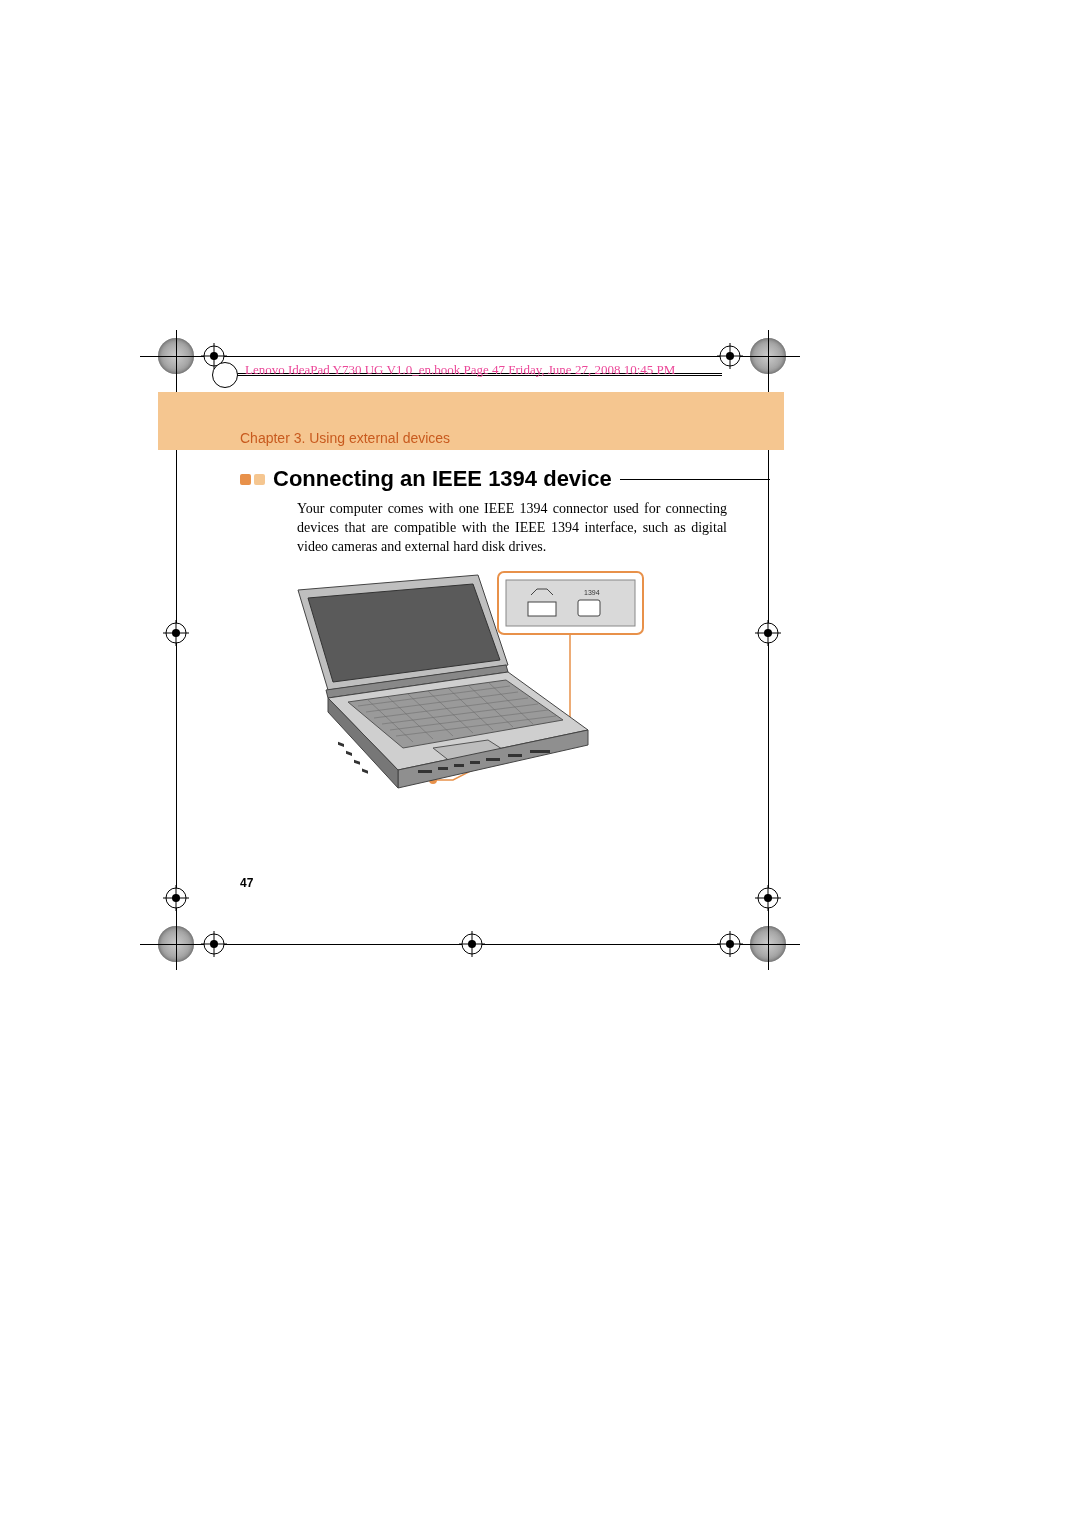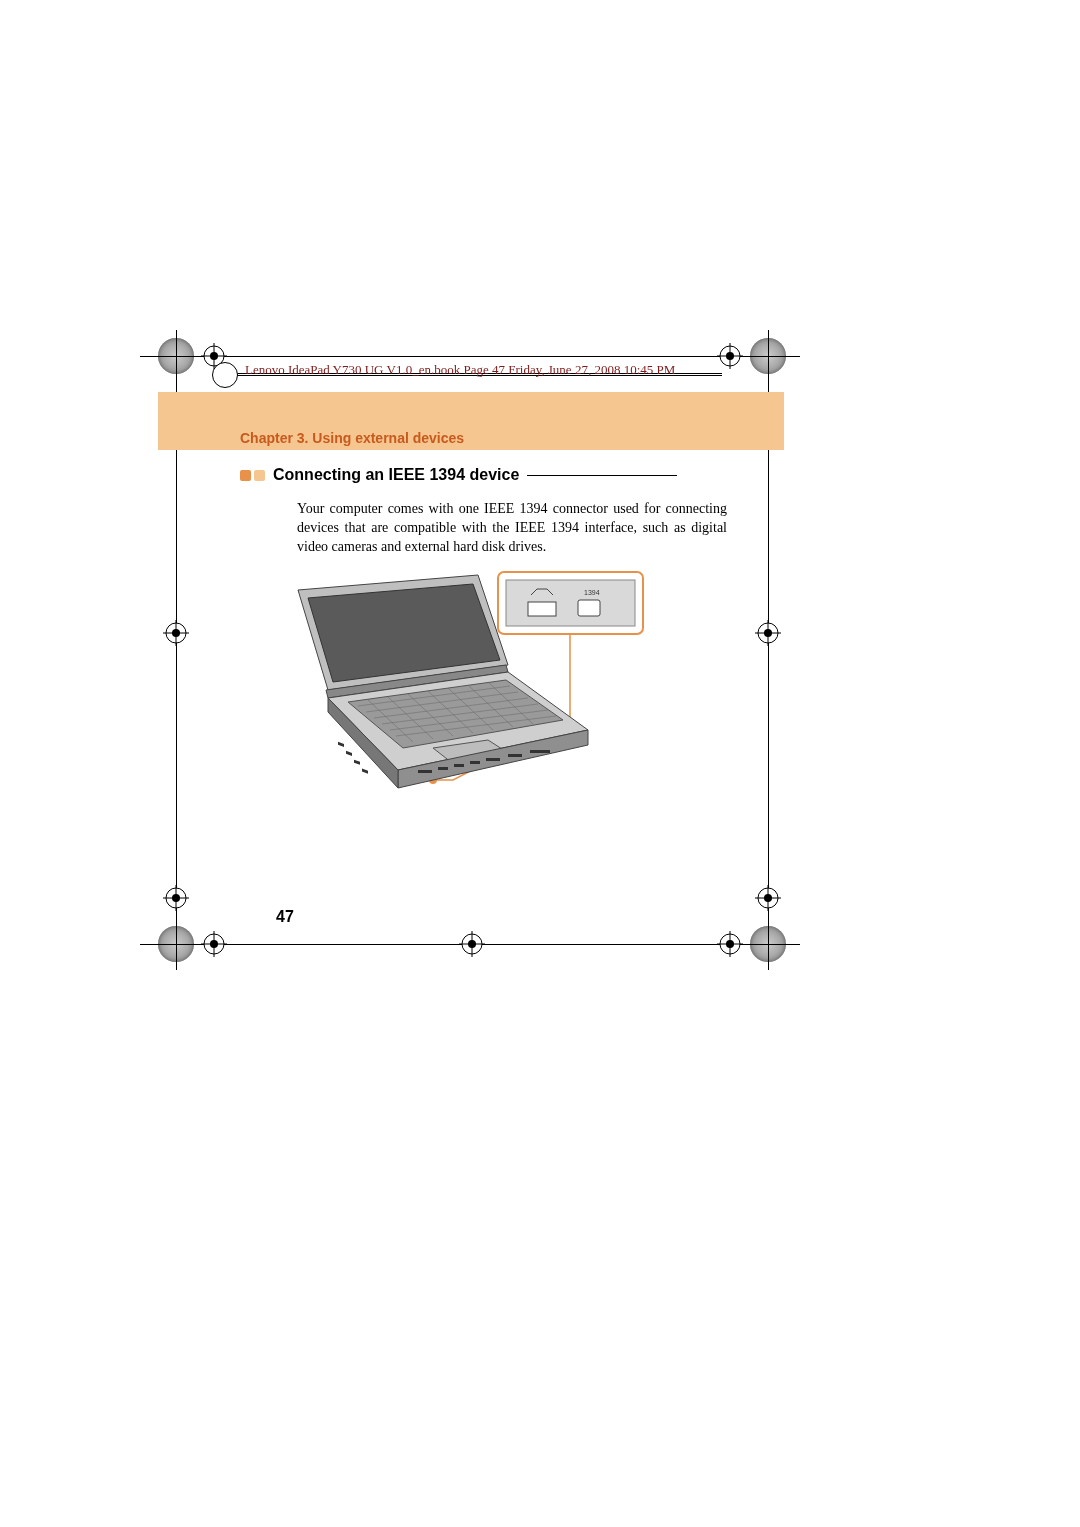--- a/index.html
+++ b/index.html
@@ -33,21 +33,21 @@
   .vline {
     position: absolute;
     width: 1px;
     background: #000;
   }
   .header-line {
     position: absolute;
     left: 245px;
     top: 362px;
     font-size: 13px;
-    color: #7f1d1d;
+    color: #ec4899;
     font-family: 'Times New Roman', serif;
   }
   .header-rule {
     position: absolute;
     left: 232px;
     top: 373px;
     width: 490px;
     height: 1px;
     border-top: 1px solid #000;
     border-bottom: 1px solid #000;
@@ -78,31 +78,31 @@
     top: 392px;
     width: 626px;
     height: 58px;
     background: #f5c690;
   }
   .chapter-title {
     position: absolute;
     left: 240px;
     top: 430px;
     font-family: Arial, Helvetica, sans-serif;
-    font-weight: bold;
+    font-weight: normal;
     font-size: 14px;
     color: #c85a1e;
   }
   .section-heading {
     position: absolute;
     left: 240px;
     top: 466px;
     font-family: Arial, Helvetica, sans-serif;
     font-weight: bold;
-    font-size: 16px;
+    font-size: 22px;
     color: #000;
     display: flex;
     align-items: center;
   }
   .bullet-orange {
     display: inline-block;
     width: 11px;
     height: 11px;
     background: #e8914a;
     border-radius: 2px;
@@ -139,26 +139,25 @@
   .illustration {
     position: absolute;
     left: 278px;
     top: 570px;
     width: 370px;
     height: 230px;
   }
   .page-number {
     position: absolute;
     left: 240px;
-    top: 908px;
+    top: 876px;
     font-family: Arial, Helvetica, sans-serif;
     font-weight: bold;
-    font-size: 16px;
+    font-size: 12px;
     color: #000;
-    margin-left: 36px;
   }
 </style>
 </head>
 <body>
 
 <div class="crop-circle-big" style="left:158px; top:338px;"></div>
 <div class="crop-circle-big" style="left:750px; top:338px;"></div>
 <div class="crop-circle-big" style="left:158px; top:926px;"></div>
 <div class="crop-circle-big" style="left:750px; top:926px;"></div>
 

